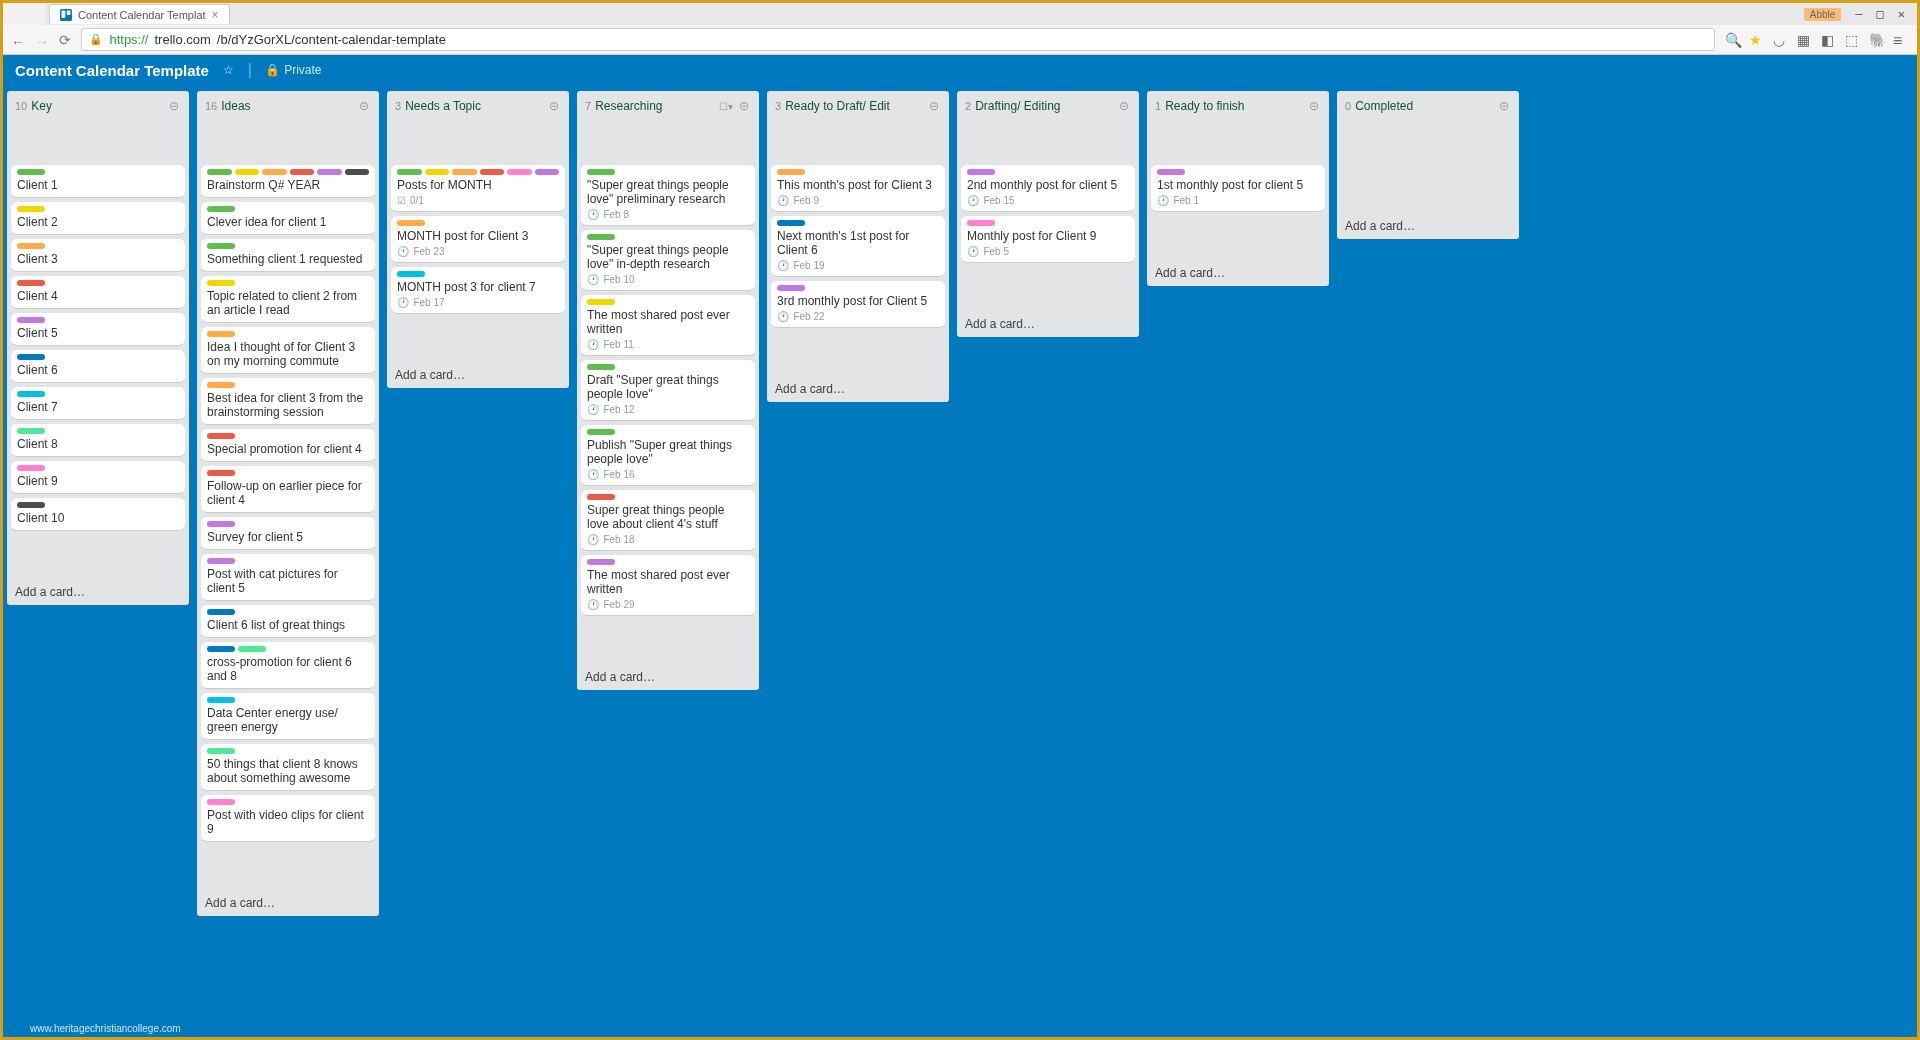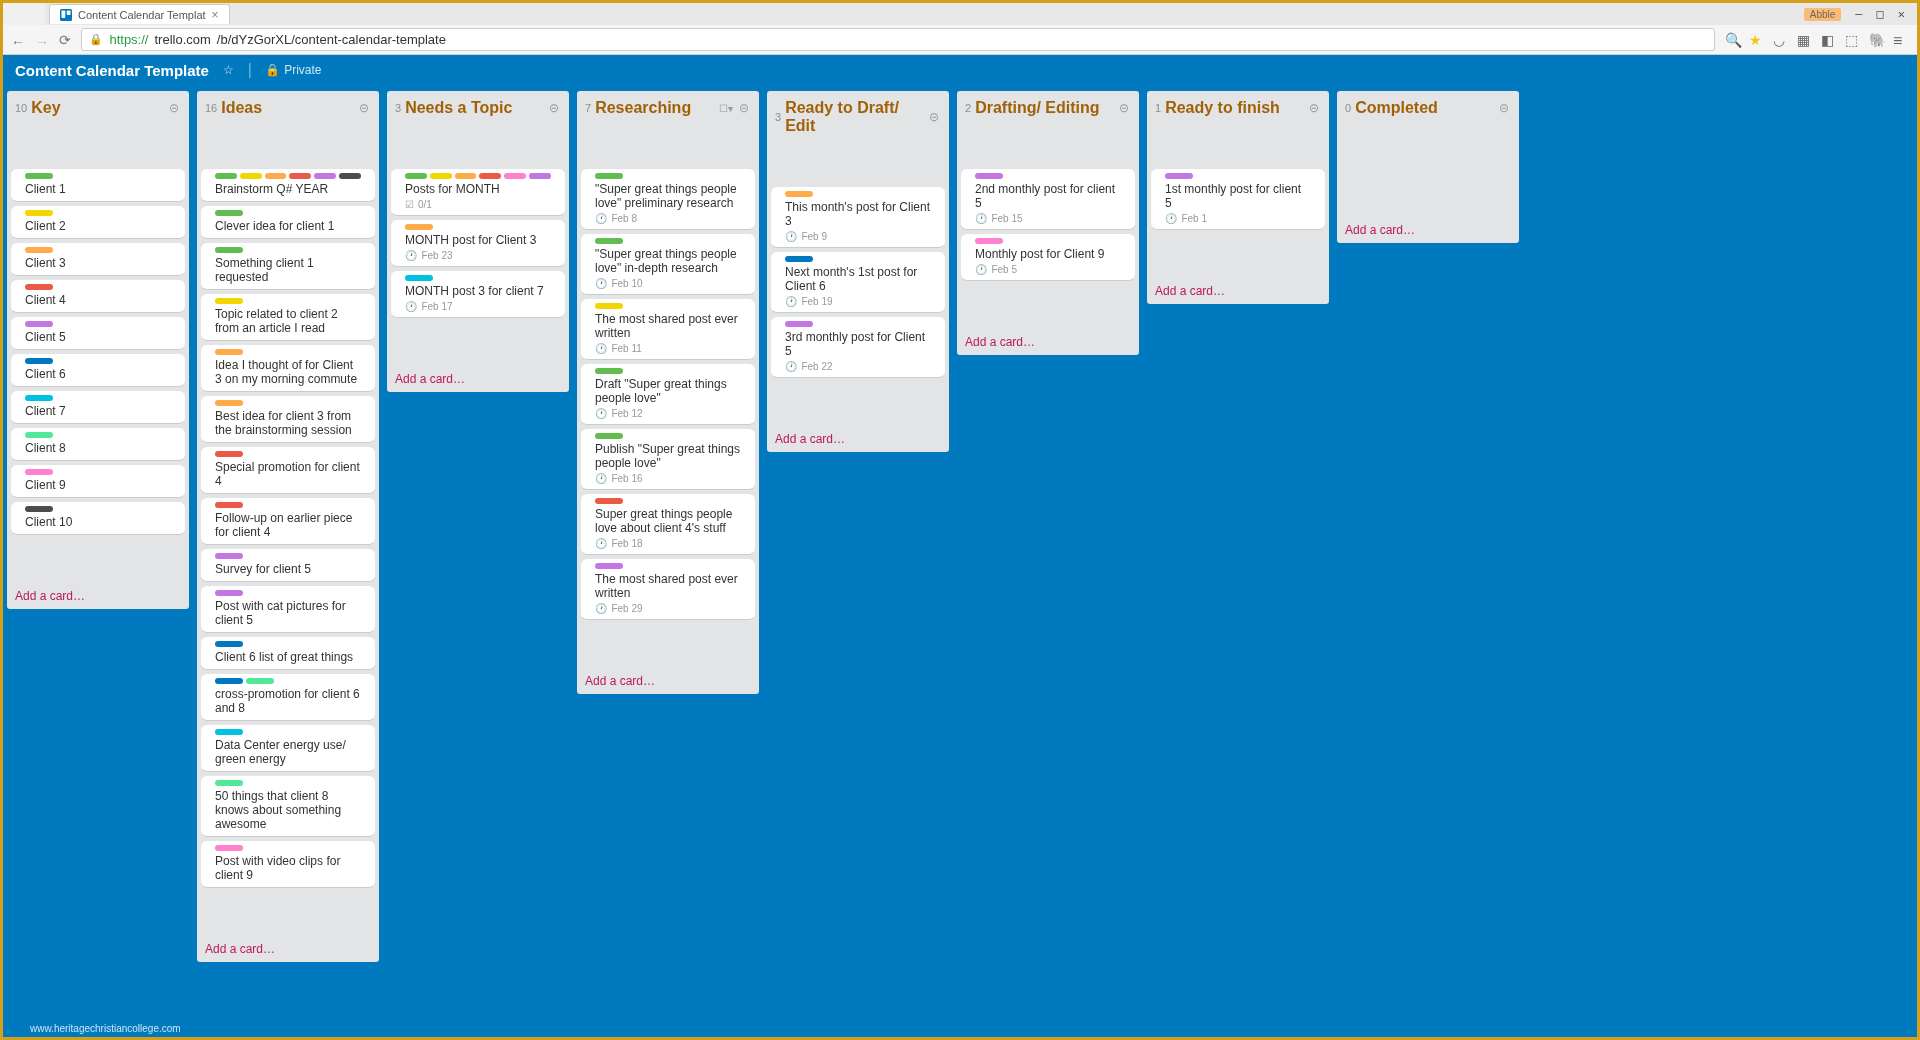--- a/index.html
+++ b/index.html
@@ -102,48 +102,48 @@
   max-height: 100%;
   padding: 4px;
   gap: 48px;
 }
 .list-header {
   display: flex;
   align-items: center;
   padding: 4px 6px 4px 4px;
 }
 .list-count { color: #8c8c8c; font-size: 11px; margin-right: 4px; }
-.list-title { font-size: 16px; font-weight: 700; color: #a16207; flex: 1; }
+.list-title { font-size: 12px; font-weight: 400; color: #14532d; flex: 1; }
 .list-menu { color: #999; font-size: 12px; cursor: pointer; }
 .list-extra { color: #999; font-size: 10px; margin-right: 6px; }
 .cards { overflow-y: auto; display: flex; flex-direction: column; gap: 4px; }
 .card {
   background: #fff;
   border-radius: 6px;
   border-bottom: 1px solid #ccc;
-  padding: 4px 14px 5px;
+  padding: 4px 6px 5px;
   font-size: 12px;
   color: #333;
   cursor: pointer;
 }
 .labels { display: flex; gap: 3px; margin-bottom: 3px; }
 .label { height: 6px; width: 28px; border-radius: 3px; }
 .c-green { background: #61bd4f; }
 .c-yellow { background: #f2d600; }
 .c-orange { background: #ffab4a; }
 .c-red { background: #eb5a46; }
 .c-purple { background: #c377e0; }
 .c-blue { background: #0079bf; }
 .c-sky { background: #00c2e0; }
 .c-lime { background: #51e898; }
 .c-pink { background: #ff80ce; }
 .c-black { background: #4d4d4d; }
 .badges { display: flex; align-items: center; gap: 4px; margin-top: 3px; color: #999; font-size: 10px; }
 .badge-ico { font-size: 10px; }
-.add-card { color: #be185d; font-size: 12px; padding: 6px 4px 2px; cursor: pointer; }
+.add-card { color: #404040; font-size: 12px; padding: 6px 4px 2px; cursor: pointer; }
 .footer-wm {
   position: fixed;
   bottom: 6px;
   left: 30px;
   font-size: 10px;
   color: #cce6f6;
 }
 </style>
 </head>
 <body>

